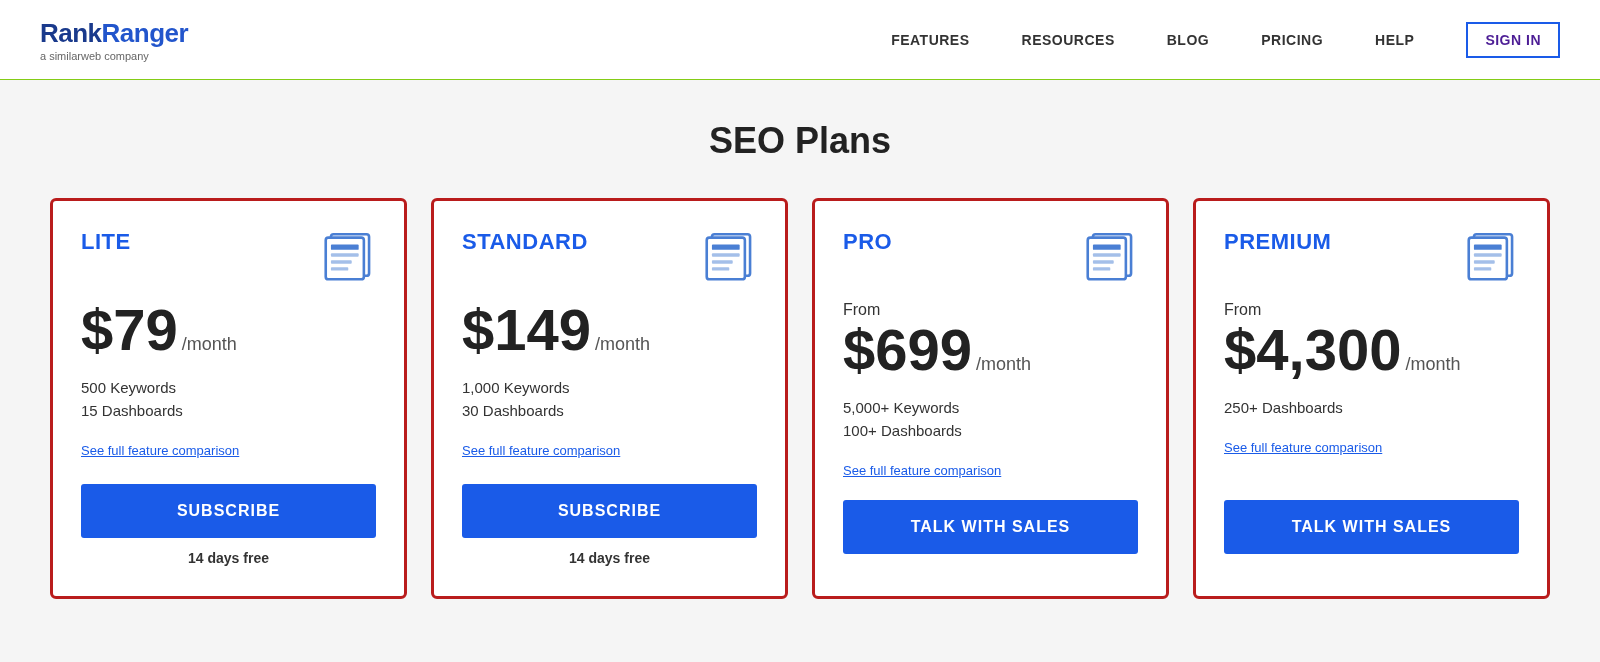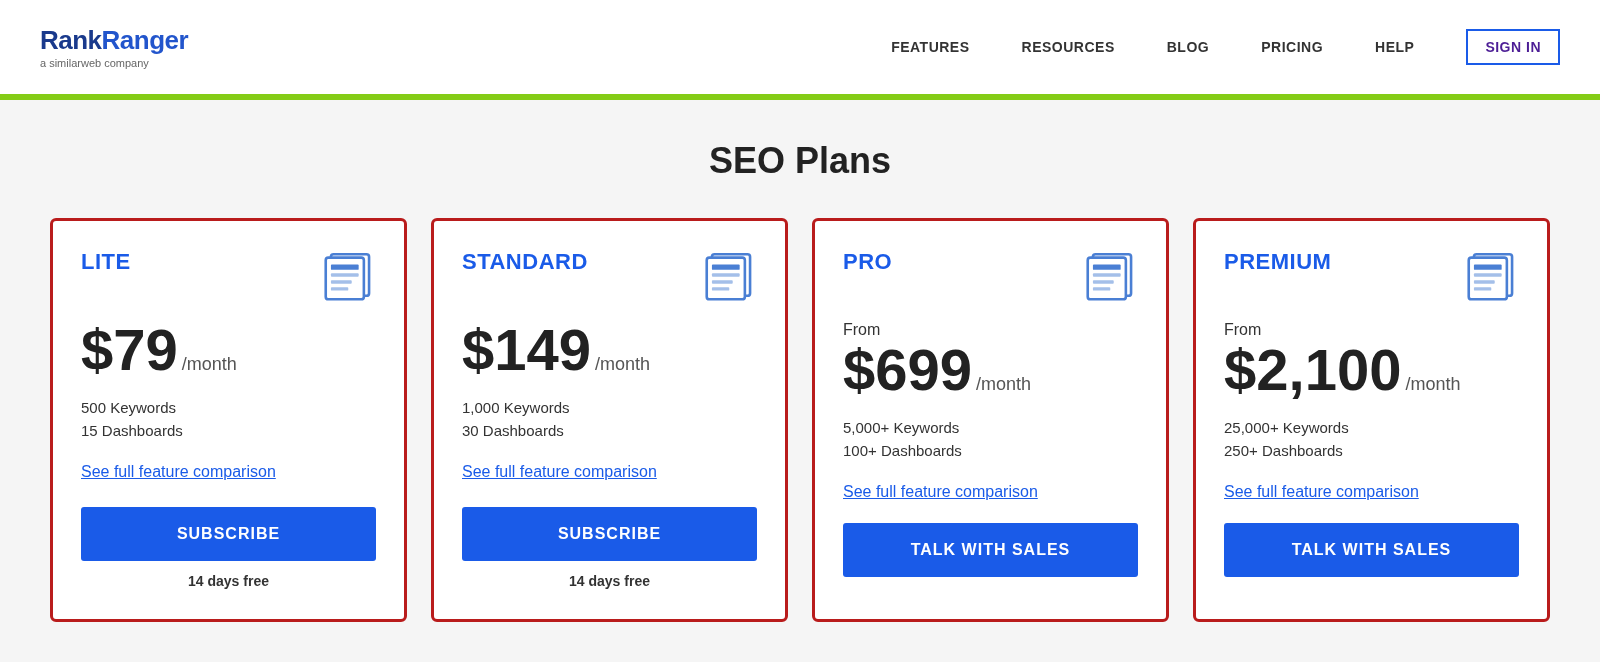--- a/index.html
+++ b/index.html
@@ -4,26 +4,26 @@
   <style>
     * { box-sizing: border-box; margin: 0; padding: 0; }
     body {
       font-family: Arial, Helvetica, sans-serif;
       background: #f5f5f5;
       color: #333;
     }
     
     .header {
       background: #fff;
-      border-bottom: 6px solid #84cc16;
+      border-bottom: 1px solid #84cc16;
       display: flex;
       align-items: center;
       justify-content: space-between;
       padding: 0 40px;
-      height: 100px;
+      height: 80px;
     }
     .logo-area {
       display: flex;
       flex-direction: column;
     }
     .logo-main {
       font-size: 26px;
       font-weight: 900;
       color: #1a3a8c;
       letter-spacing: -0.5px;
@@ -142,21 +142,21 @@
       margin-bottom: 18px;
     }
 
     .plan-feature {
       font-size: 15px;
       color: #333;
       margin-bottom: 6px;
     }
 
     .plan-comparison-link {
-      font-size: 16px;
+      font-size: 13px;
       color: #1a5be8;
       text-decoration: underline;
       cursor: pointer;
       margin-bottom: 22px;
       display: inline-block;
     }
 
     .plan-cta-btn {
       width: 100%;
       padding: 18px 10px;
@@ -308,25 +308,24 @@
           <rect x="14" y="40" width="20" height="4" rx="1" fill="#4a7fd4" opacity="0.5"></rect>
           <rect x="2" y="10" width="44" height="48" rx="3" ry="3" fill="#fff" stroke="#4a7fd4" stroke-width="3"></rect>
           <rect x="8" y="18" width="32" height="6" rx="1" fill="#4a7fd4"></rect>
           <rect x="8" y="28" width="32" height="4" rx="1" fill="#4a7fd4" opacity="0.5"></rect>
           <rect x="8" y="36" width="24" height="4" rx="1" fill="#4a7fd4" opacity="0.5"></rect>
           <rect x="8" y="44" width="20" height="4" rx="1" fill="#4a7fd4" opacity="0.5"></rect>
         </svg>
       </div>
       <div class="plan-from">From</div>
       <div class="plan-price-row">
-        <span class="plan-price">$2,100</span>
+        <span class="plan-price">$4,300</span>
         <span class="plan-period">/month</span>
       </div>
       <div class="plan-features">
-        <div class="plan-feature">25,000+ Keywords</div>
         <div class="plan-feature">250+ Dashboards</div>
       </div>
       <a class="plan-comparison-link">See full feature comparison</a>
       <div class="spacer"></div>
       <button class="plan-cta-btn">TALK WITH SALES</button>
       <div class="plan-trial-text"></div>
     </div>
 
   </div>
 </main>

